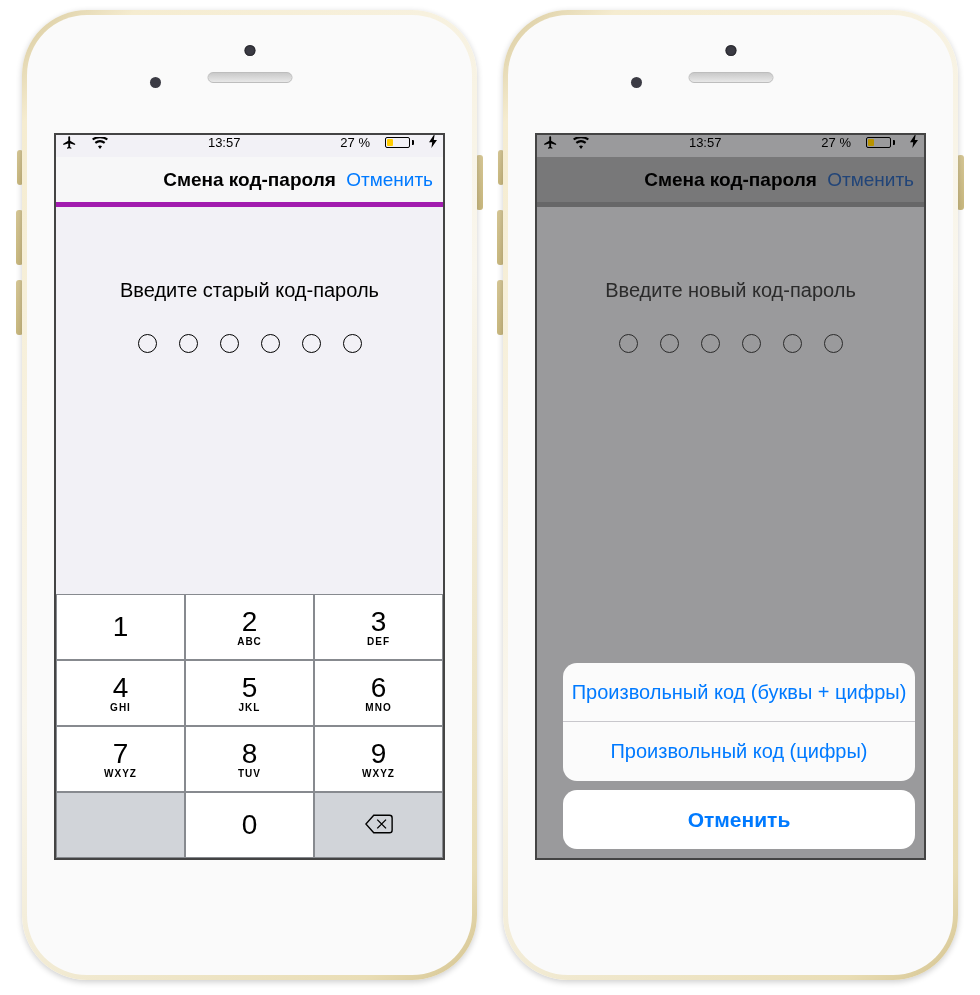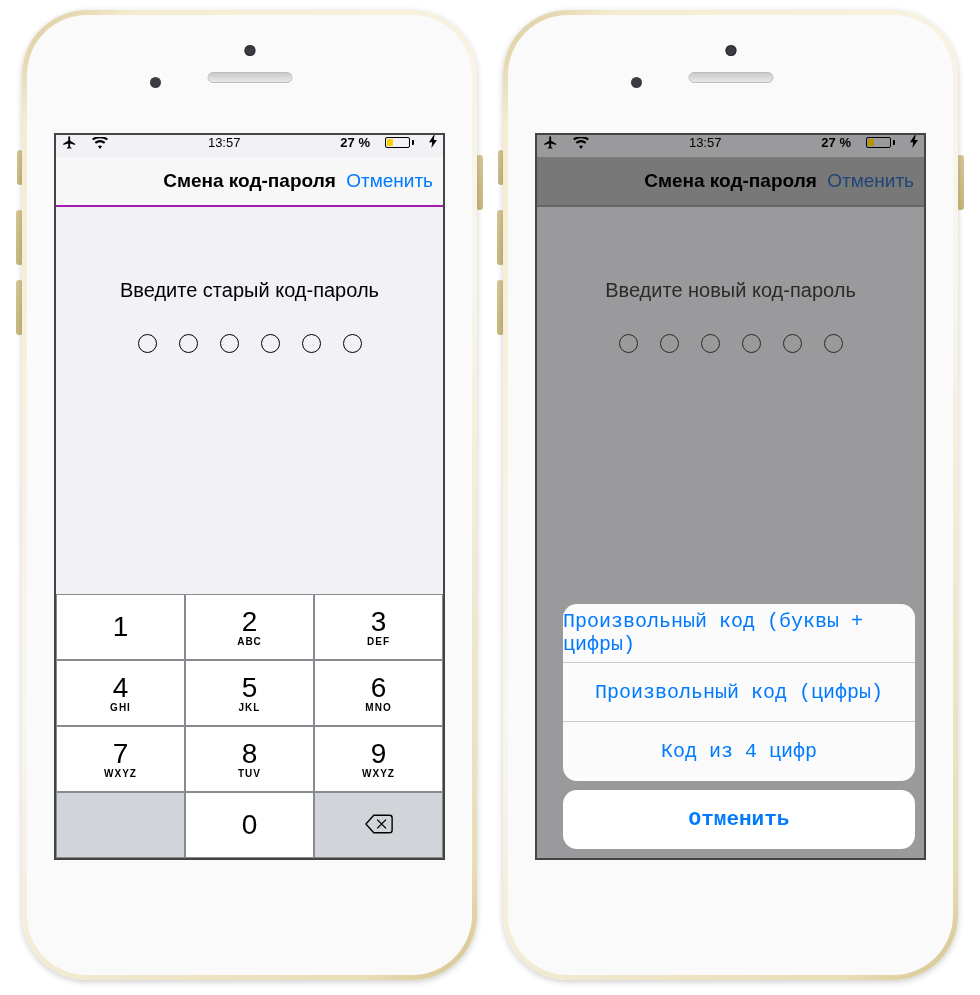--- a/index.html
+++ b/index.html
@@ -85,36 +85,36 @@
   .status-bar {
     height:22px;
     display:flex;
     align-items:flex-start;
     justify-content:space-between;
     padding:0 6px;
     font-size:13px;
     font-weight:500;
     color:#000;
   }
-  .status-left, .status-right { display:flex; align-items:center; gap:15px;font-weight:bold;}
+  .status-left, .status-right { display:flex; align-items:center; gap:15px;}
   .airplane-icon { display:inline-block; }
   .wifi-icon { display:inline-block; }
   .battery {
     display:flex; align-items:center; gap:2px;
   }
   .battery-body {
     width:25px; height:11px; border:1px solid #000; border-radius:2px; position:relative; padding:1px;
   }
   .battery-fill { height:100%; width:27%; background:#ffcc00; border-radius:1px;}
   .battery-cap { width:2px; height:5px; background:#000; border-radius:0 1px 1px 0;}
   .bolt { font-size:11px; }
   
   .nav-bar {
     height:50px;
-    border-bottom:2px solid #a21caf;
+    border-bottom:5px solid #a21caf;
     background:#f7f7f8;
     display:flex;
     align-items:center;
     justify-content:flex-end;
     padding:0 10px;
     position:relative;
   }
   .nav-title {
     position:absolute;
     left:0; right:0;
@@ -182,21 +182,20 @@
   .dimmed .screen .nav-bar,
   .dimmed .screen .content-bg {
     filter: brightness(0.72);
   }
   .action-sheet {
     position:absolute;
     left:26px; right:9px; bottom:9px;
     display:flex;
     flex-direction:column;
     gap:9px;
-    font-family:Liberation Mono, monospace;
   }
   .sheet-group {
     background:rgba(255,255,255,0.96);
     border-radius:14px;
     overflow:hidden;
   }
   .sheet-item {
     height:59px;
     display:flex;
     align-items:center;
@@ -422,21 +421,20 @@
               <div class="dot" style="border-color:#2b2b2b;"></div>
               <div class="dot" style="border-color:#2b2b2b;"></div>
               <div class="dot" style="border-color:#2b2b2b;"></div>
             </div>
           </div>
 
           <div class="action-sheet">
             <div class="sheet-group">
               <div class="sheet-item">Произвольный код (буквы + цифры)</div>
               <div class="sheet-item">Произвольный код (цифры)</div>
-              <div class="sheet-item">Код из 4 цифр</div>
             </div>
             <div class="sheet-cancel-group">
               <div class="sheet-cancel">Отменить</div>
             </div>
           </div>
         </div>
       </div>
 
       <div class="bottom-area">
         <div class="home-button"></div>

